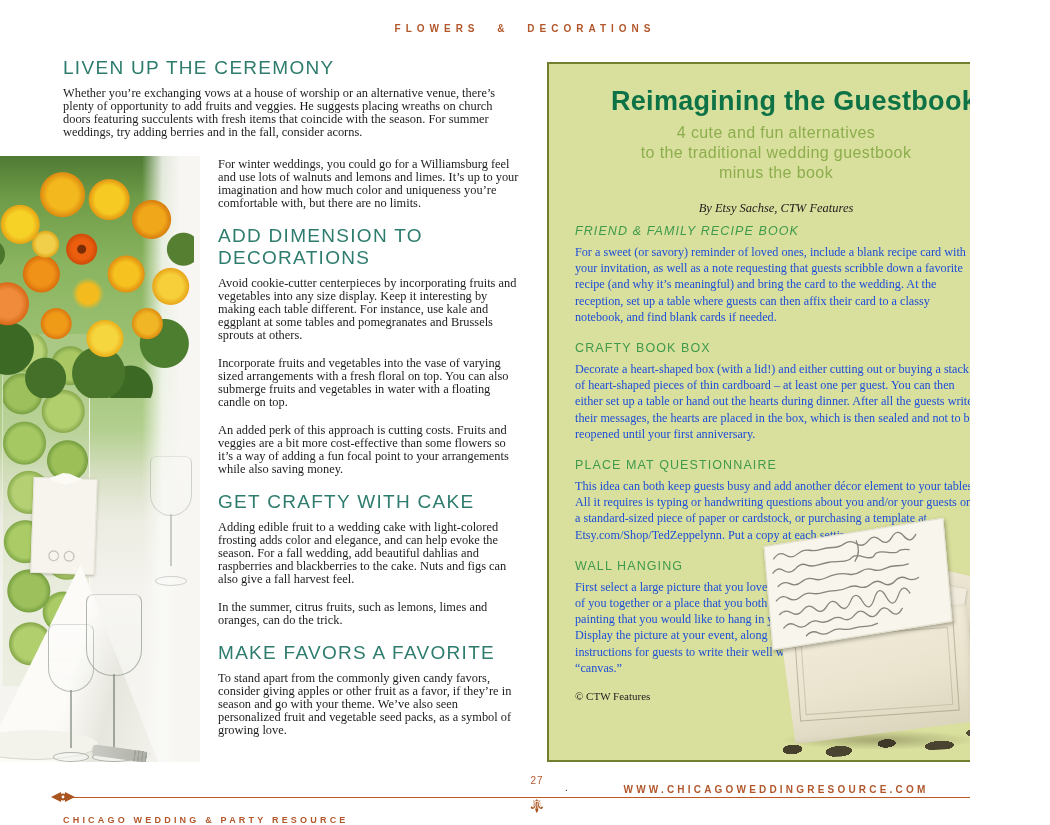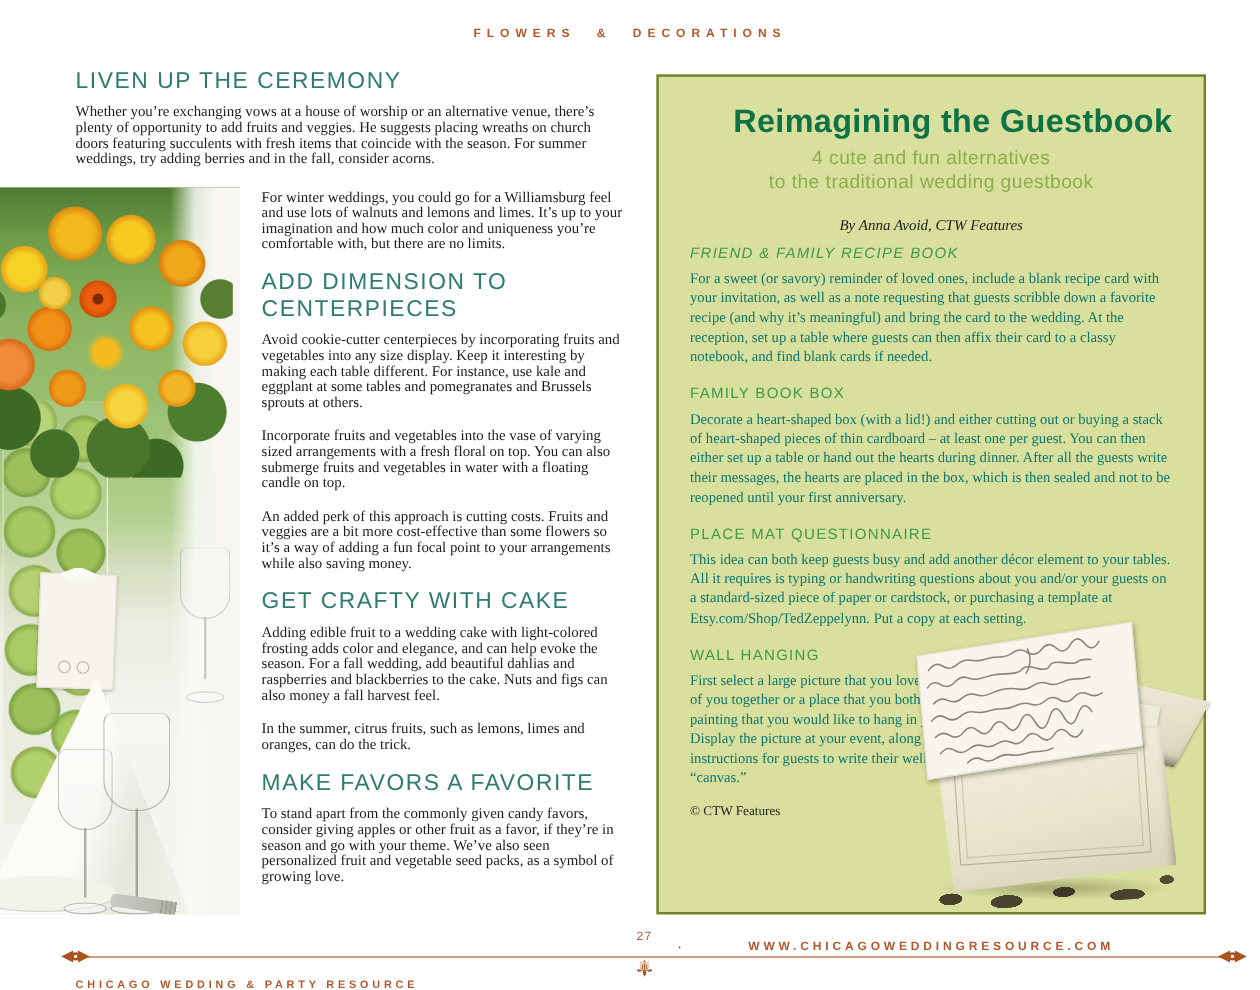--- a/index.html
+++ b/index.html
@@ -1,17 +1,17 @@
 <!DOCTYPE html>
 <html><head>
 <meta charset="utf-8">
 <style>
   html,body{margin:0;padding:0;}
   body{width:1050px;height:825px;background:#ffffff;font-family:"Liberation Serif",serif;}
-  #page{position:relative;width:1050px;height:825px;background:#fff;overflow:hidden;}
+  #page{position:relative;width:938px;height:825px;background:#fff;overflow:hidden;padding-left:32px;}
 
   
   .masthead{position:absolute;top:23px;left:0;width:1050px;text-align:center;
     font-family:"Liberation Sans",sans-serif;font-size:10px;font-weight:700;
     color:#b2572b;letter-spacing:5px;word-spacing:10px;}
 
   
   .article-h{font-family:"Liberation Sans",sans-serif;font-size:19px;font-weight:400;
     letter-spacing:1.3px;color:#2d7c6d;margin:0;}
   .article-p{font-size:12.4px;line-height:13px;color:#1c1c1c;margin:0;}
@@ -97,21 +97,21 @@
   .gbox{position:absolute;left:547px;top:62px;width:458px;height:700px;box-sizing:border-box;
     border:2px solid #71802f;background:#d9df9d;padding:14px 26px;}
   .gb-title{font-family:"Liberation Sans",sans-serif;font-weight:700;font-size:27px;color:#0d7245;
     text-align:right;margin:8px 0 6px;letter-spacing:.3px;}
   .gb-sub{font-family:"Liberation Sans",sans-serif;font-size:16px;line-height:20px;color:#8dae4d;
     text-align:center;letter-spacing:.4px;}
   .gb-byline{font-style:italic;font-size:12.5px;color:#1c1c1c;text-align:center;margin-top:18px;}
   .gb-h{font-family:"Liberation Sans",sans-serif;font-size:12.5px;font-weight:400;letter-spacing:1.1px;
     color:#3f9a4b;margin:16px 0 6px;}
   .gb-h.first{margin-top:8px;font-style:italic;}
-  .gb-p{font-size:12.2px;line-height:16.2px;color:#0f766e;margin:0 0 4px;}
+  .gb-p{font-size:12.2px;line-height:16.2px;color:#1d4ed8;margin:0 0 4px;}
   .gb-p.narrow{width:272px;}
   .gb-credit{font-size:11px;color:#1d1d1d;margin-top:14px;}
 
   
   .gb-photo{position:absolute;right:6px;bottom:10px;width:232px;height:226px;}
   .rb-shadow{position:absolute;bottom:0;left:14px;width:200px;height:20px;
     background:radial-gradient(ellipse at 50% 50%,rgba(85,85,50,.4),transparent 70%);}
   .rb-body{position:absolute;left:14px;top:86px;width:198px;height:128px;transform:rotate(-4deg);
     clip-path:polygon(2% 6%,97% 0,100% 92%,6% 100%);
     background:linear-gradient(170deg,#f3eedd 0%,#eae3ce 55%,#d9d2ba 100%);
@@ -184,42 +184,43 @@
     <div class="glass" style="left:86px;top:438px;width:54px;height:168px;">
       <div class="bowl" style="height:80px;"></div>
       <div class="stem" style="top:80px;height:74px;"></div>
       <div class="foot"></div>
     </div>
     <div class="ph-fork"></div>
   </div>
 
   <div id="colright">
     <p class="article-p">For winter weddings, you could go for a Williamsburg feel and use lots of walnuts and lemons and limes. It’s up to your imagination and how much color and uniqueness you’re comfortable with, but there are no limits.</p>
-    <h2 class="article-h">ADD DIMENSION TO CENTERPIECES</h2>
+    <h2 class="article-h">ADD DIMENSION TO DECORATIONS</h2>
     <p class="article-p">Avoid cookie-cutter centerpieces by incorporating fruits and vegetables into any size display. Keep it interesting by making each table different. For instance, use kale and eggplant at some tables and pomegranates and Brussels sprouts at others.</p>
     <p class="article-p">Incorporate fruits and vegetables into the vase of varying sized arrangements with a fresh floral on top. You can also submerge fruits and vegetables in water with a floating candle on top.</p>
     <p class="article-p">An added perk of this approach is cutting costs. Fruits and veggies are a bit more cost-effective than some flowers so it’s a way of adding a fun focal point to your arrangements while also saving money.</p>
     <h2 class="article-h">GET CRAFTY WITH CAKE</h2>
-    <p class="article-p">Adding edible fruit to a wedding cake with light-colored frosting adds color and elegance, and can help evoke the season. For a fall wedding, add beautiful dahlias and raspberries and blackberries to the cake. Nuts and figs can also money a fall harvest feel.</p>
+    <p class="article-p">Adding edible fruit to a wedding cake with light-colored frosting adds color and elegance, and can help evoke the season. For a fall wedding, add beautiful dahlias and raspberries and blackberries to the cake. Nuts and figs can also give a fall harvest feel.</p>
     <p class="article-p">In the summer, citrus fruits, such as lemons, limes and oranges, can do the trick.</p>
     <h2 class="article-h">MAKE FAVORS A FAVORITE</h2>
     <p class="article-p">To stand apart from the commonly given candy favors, consider giving apples or other fruit as a favor, if they’re in season and go with your theme. We’ve also seen personalized fruit and vegetable seed packs, as a symbol of growing love.</p>
 
   </div>
 
   <div class="gbox">
     <div class="gb-title">Reimagining the Guestbook</div>
     <div class="gb-sub">4 cute and fun alternatives</div>
     <div class="gb-sub">to the traditional wedding guestbook</div>
-    <div class="gb-byline">By Anna Avoid, CTW Features</div>
+    <div class="gb-sub">minus the book</div>
+    <div class="gb-byline">By Etsy Sachse, CTW Features</div>
 
     <h3 class="gb-h first">FRIEND &amp; FAMILY RECIPE BOOK</h3>
     <p class="gb-p">For a sweet (or savory) reminder of loved ones, include a blank recipe card with your invitation, as well as a note requesting that guests scribble down a favorite recipe (and why it’s meaningful) and bring the card to the wedding. At the reception, set up a table where guests can then affix their card to a classy notebook, and find blank cards if needed.</p>
 
-    <h3 class="gb-h">FAMILY BOOK BOX</h3>
+    <h3 class="gb-h">CRAFTY BOOK BOX</h3>
     <p class="gb-p">Decorate a heart-shaped box (with a lid!) and either cutting out or buying a stack of heart-shaped pieces of thin cardboard – at least one per guest. You can then either set up a table or hand out the hearts during dinner. After all the guests write their messages, the hearts are placed in the box, which is then sealed and not to be reopened until your first anniversary.</p>
 
     <h3 class="gb-h">PLACE MAT QUESTIONNAIRE</h3>
     <p class="gb-p">This idea can both keep guests busy and add another décor element to your tables. All it requires is typing or handwriting questions about you and/or your guests on a standard-sized piece of paper or cardstock, or purchasing a template at Etsy.com/Shop/TedZeppelynn. Put a copy at each setting.</p>
 
     <h3 class="gb-h">WALL HANGING</h3>
     <p class="gb-p narrow">First select a large picture that you love – a photograph of you together or a place that you both love, or a painting that you would like to hang in your home. Display the picture at your event, along with instructions for guests to write their well wishes on the “canvas.”</p>
 
     <div class="gb-credit">© CTW Features</div>
 

